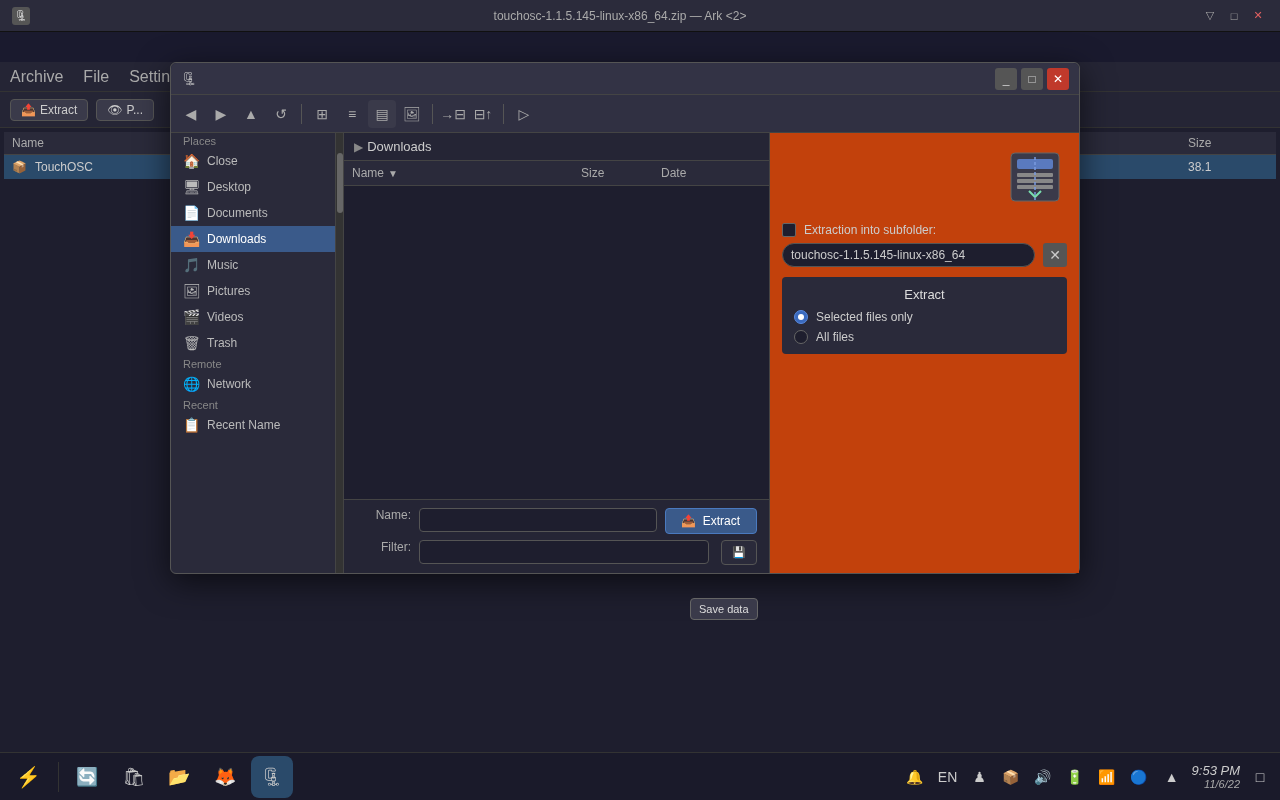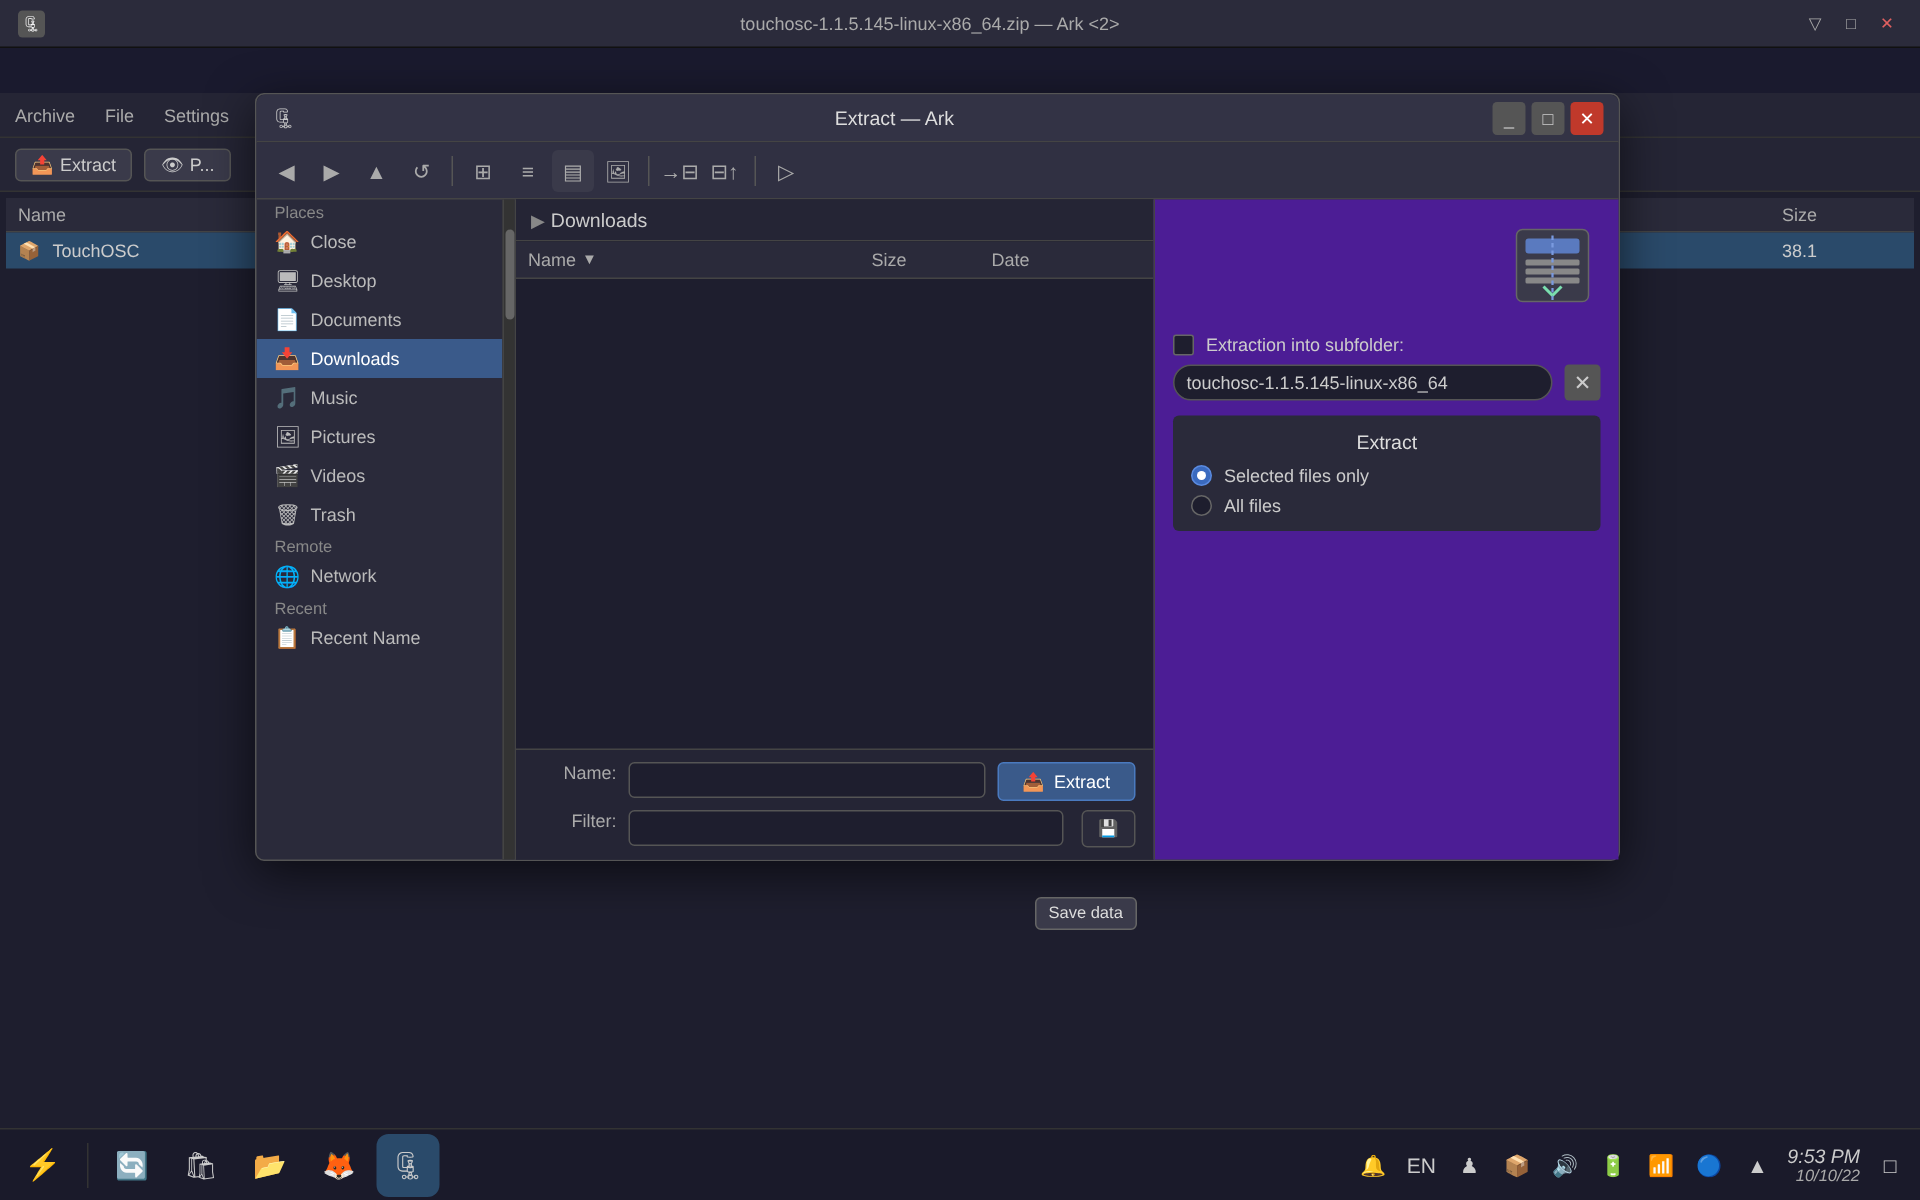--- a/index.html
+++ b/index.html
@@ -234,21 +234,21 @@
       color: #fff;
       padding: 5px 16px;
       cursor: pointer;
       font-size: 12px;
       display: flex; align-items: center; gap: 6px;
     }
 
     
     .right-panel {
       width: 310px;
-      background: #4c1d95;
+      background: #c2410c;
       border-left: 1px solid #444;
       display: flex;
       flex-direction: column;
       padding: 12px;
       gap: 10px;
     }
 
     
     .subfolder-row {
       display: flex;
@@ -429,21 +429,21 @@
     }
     .bg-win-header {
       background: #252535;
       height: 30px;
       display: flex;
       align-items: center;
       padding: 0 10px;
       gap: 20px;
       border-bottom: 1px solid #333;
     }
-    .bg-win-menu { font-size: 12px; color: #aaa; cursor: pointer; }
+    .bg-win-menu { font-size: 16px; color: #aaa; cursor: pointer; }
     .bg-win-toolbar {
       background: #252535;
       height: 36px;
       display: flex;
       align-items: center;
       padding: 0 10px;
       gap: 8px;
       border-bottom: 1px solid #333;
     }
     .bg-toolbar-btn {
@@ -540,21 +540,20 @@
     <button class="win-ctrl-btn" style="color:#e06060;">✕</button>
   </div>
 </div>
 
 <div class="dialog-overlay">
 
   <div class="dialog-title-bar">
     <div class="dialog-title-left">
       <span>🗜</span>
     </div>
-    <span class="dialog-title-text">Extract — Ark</span>
     <div class="dialog-title-controls">
       <div class="dialog-ctrl">_</div>
       <div class="dialog-ctrl">□</div>
       <div class="dialog-ctrl close-btn">✕</div>
     </div>
   </div>
 
   <div class="dialog-toolbar">
     <button class="dtbtn">◀</button>
     <button class="dtbtn">▶</button>
@@ -727,17 +726,17 @@
     <div class="taskbar-icon">EN</div>
     <div class="taskbar-icon">♟</div>
     <div class="taskbar-icon">📦</div>
     <div class="taskbar-icon">🔊</div>
     <div class="taskbar-icon">🔋</div>
     <div class="taskbar-icon">📶</div>
     <div class="taskbar-icon">🔵</div>
     <div class="taskbar-icon">▲</div>
     <div class="taskbar-time">
       <div class="time">9:53 PM</div>
-      <div class="date">10/10/22</div>
+      <div class="date">11/6/22</div>
     </div>
     <div class="taskbar-icon">□</div>
   </div>
 </div>
 
 </body></html>

